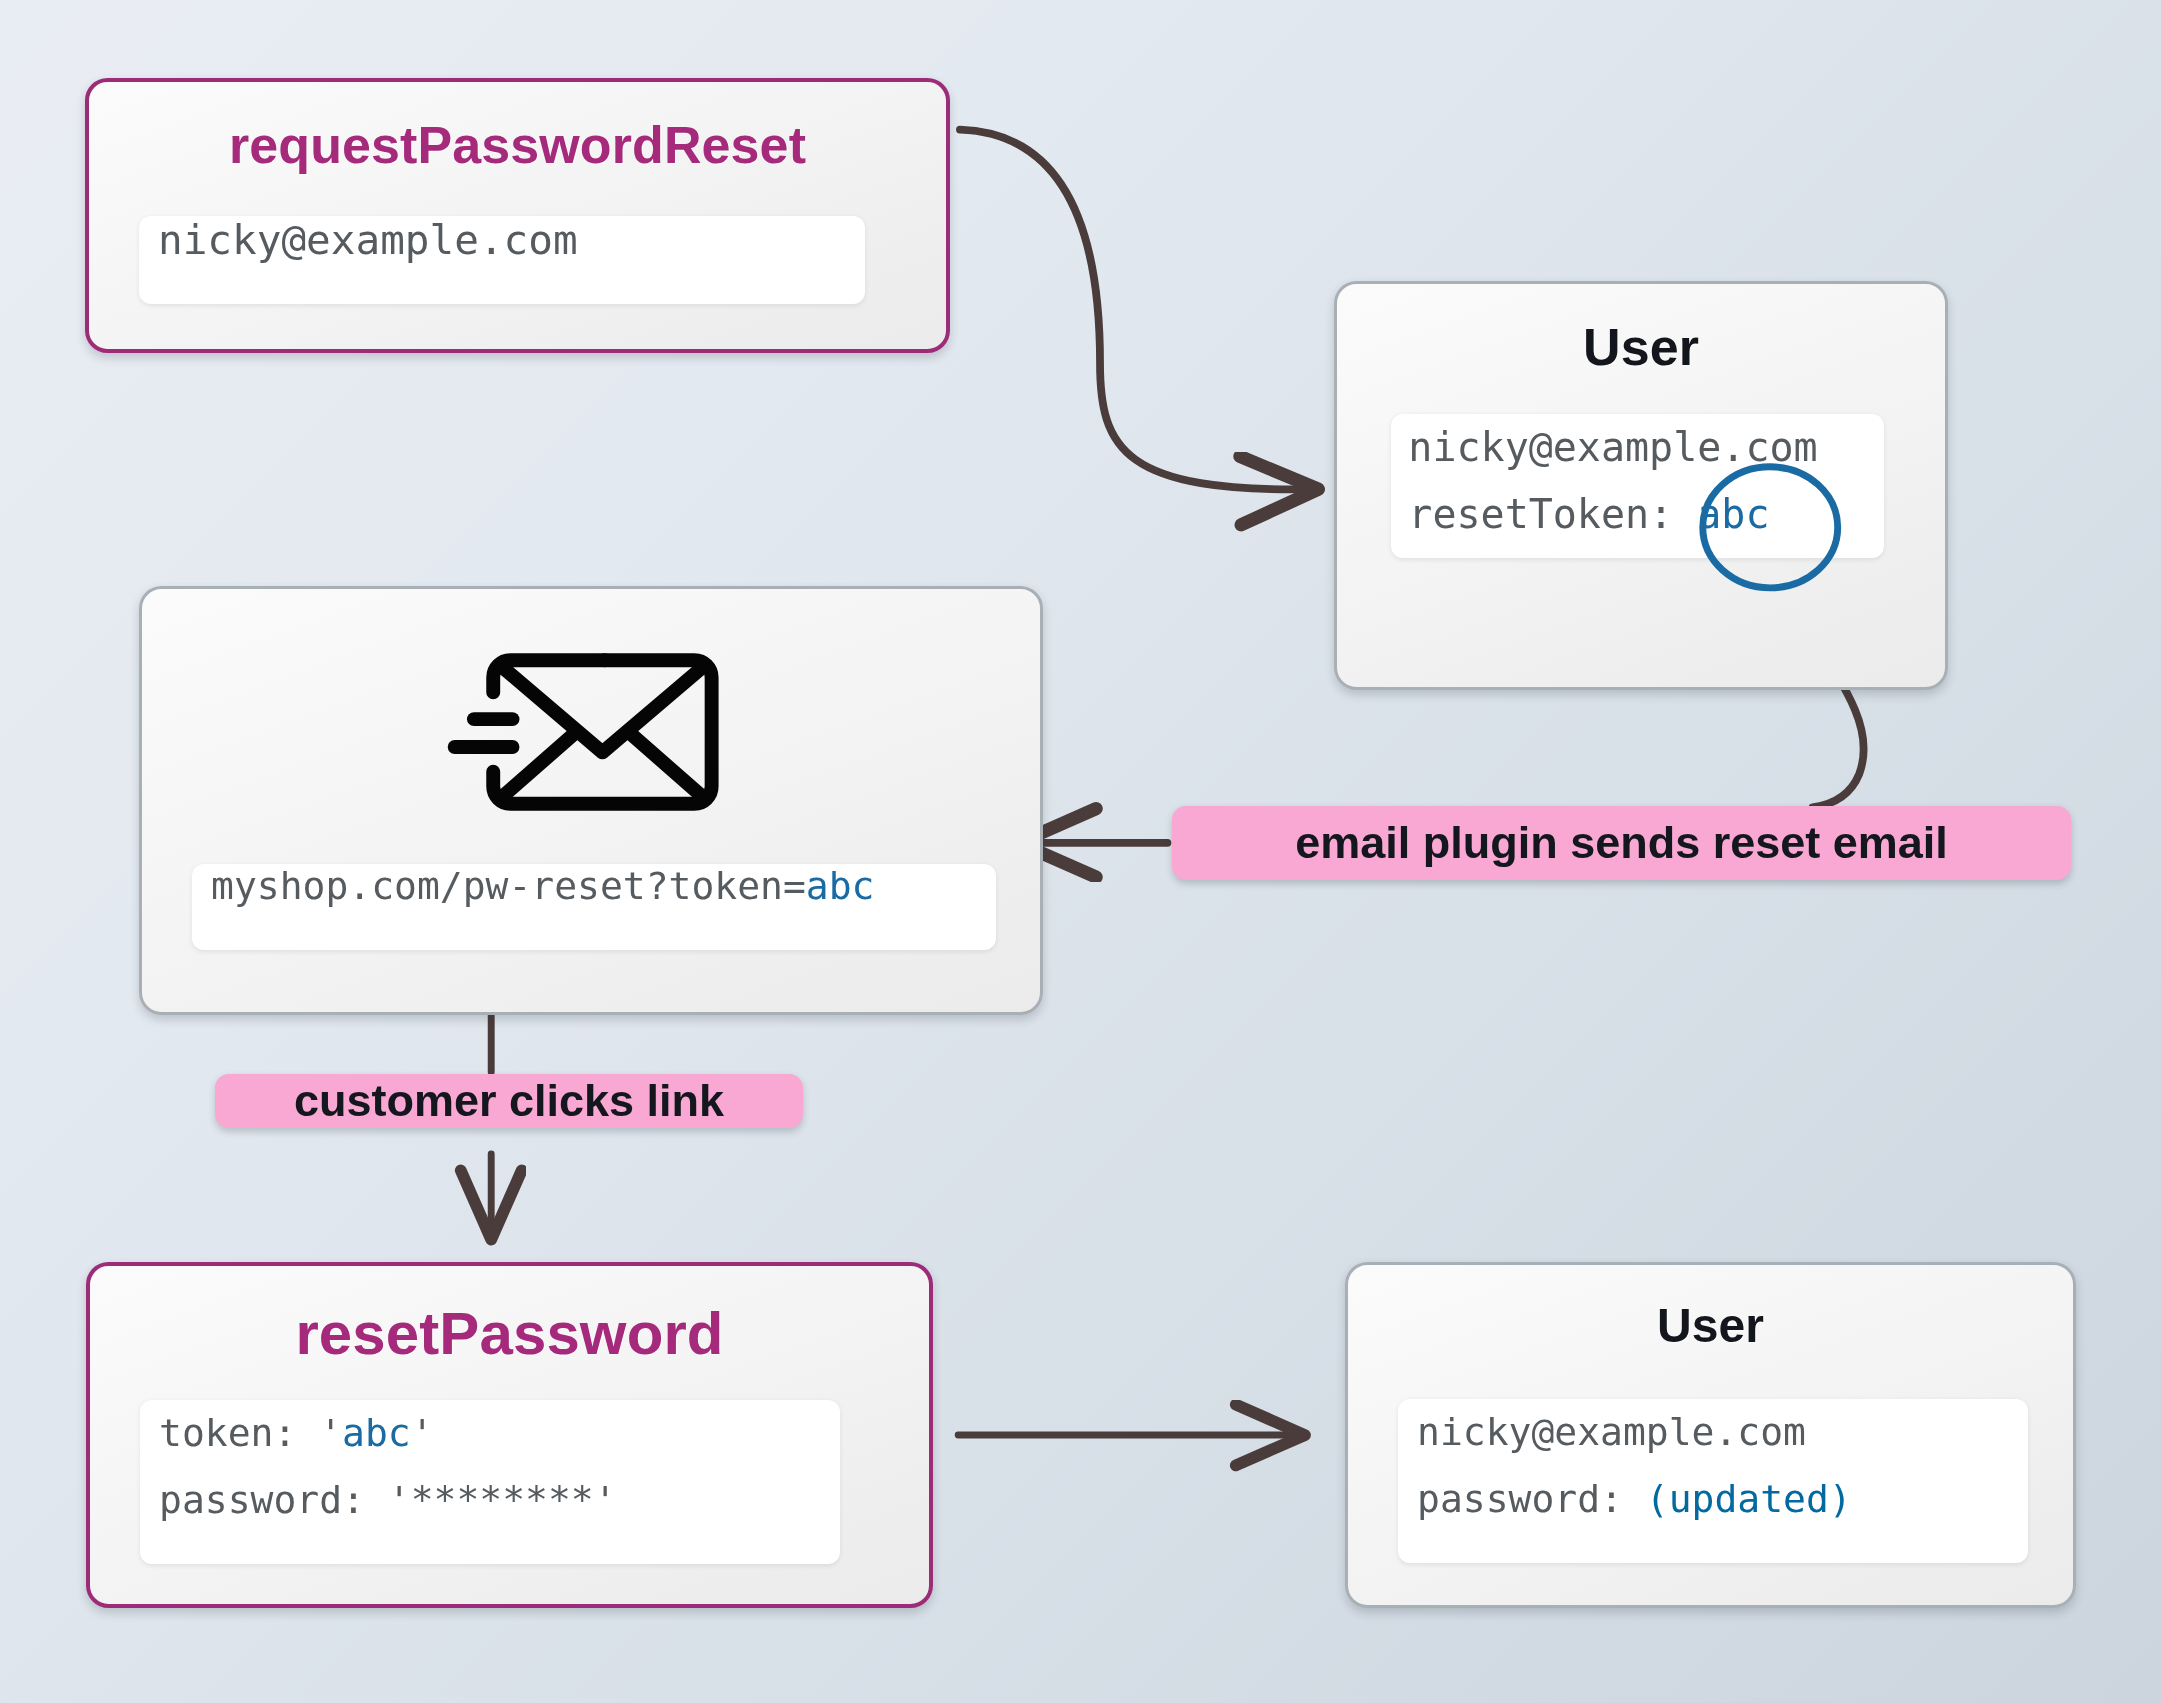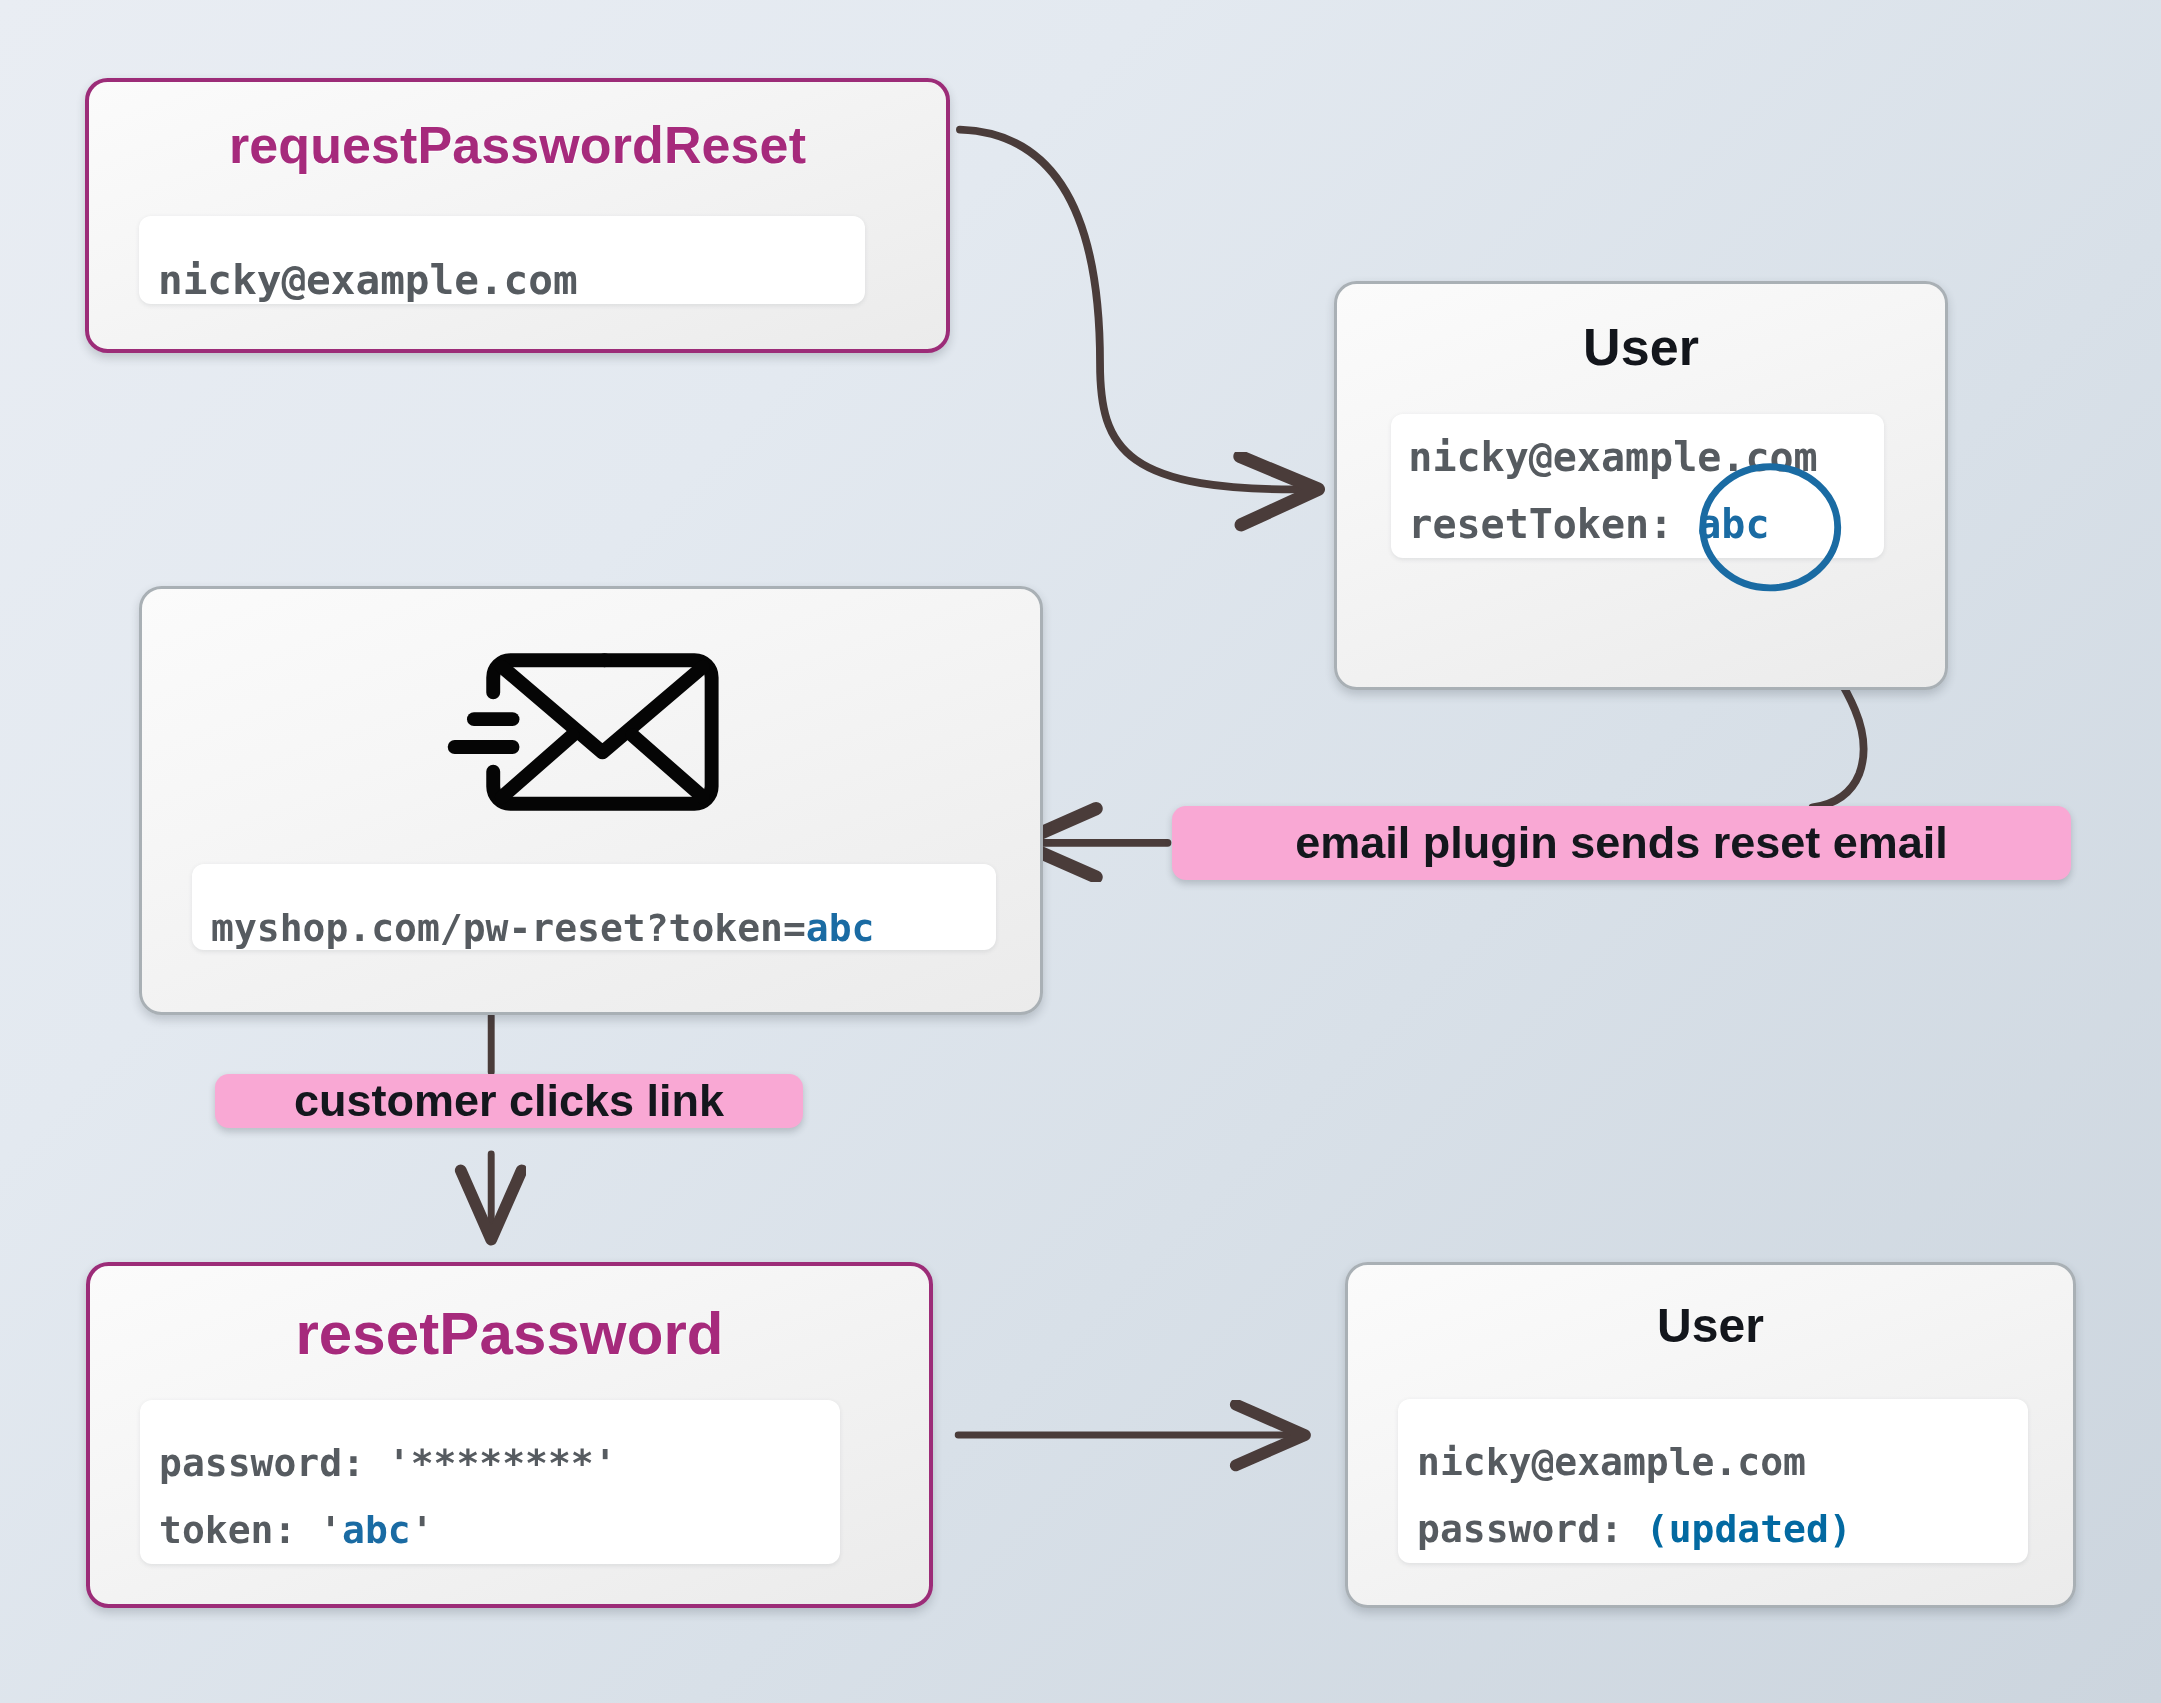--- a/index.html
+++ b/index.html
@@ -51,22 +51,21 @@
   .field {
     position: absolute;
     box-sizing: border-box;
     background: #ffffff;
     border-radius: 12px;
     box-shadow: 0 1.7px 4.3px rgba(60,70,80,.10);
     font-family: "DejaVu Sans Mono", "Liberation Mono", monospace;
     color: #565b60;
     display: flex;
     flex-direction: column;
-    justify-content: flex-end;
-    font-weight: bold;
+    justify-content: flex-start;
   }
   .field .line { white-space: pre; }
   .tok-blue  { color: #1a6ba3; }
   .tok-green { color: #0369a1; margin-top: 48px; }
 
   
   .edge-label {
     position: absolute;
     box-sizing: border-box;
     background: #f9a8d4;
@@ -165,22 +164,22 @@
     </div>
   </div>
 
   <div class="edge-label" style="left:1172px; top:806px; width:899px; height:74px; font-size:45px;">email plugin sends reset email</div>
 
   <div class="edge-label" style="left:215px; top:1074px; width:588px; height:54px; font-size:45px;">customer clicks link</div>
 
   <div class="node accent" style="left:86px; top:1262px; width:847px; height:346px;">
     <div class="node-title title-accent" style="top:33px; font-size:60px;">resetPassword</div>
     <div class="field" style="left:50px; top:134px; width:700px; height:164px; padding:0 19px; font-size:38px; line-height:67px;">
+      <div class="line"><span>token: </span><span>'</span><span class="tok-blue">abc</span><span>'</span></div>
       <div class="line"><span>password: </span><span>'********'</span></div>
-      <div class="line"><span>token: </span><span>'</span><span class="tok-blue">abc</span><span>'</span></div>
     </div>
   </div>
 
   <div class="node plain" style="left:1345px; top:1262px; width:731px; height:346px;">
     <div class="node-title title-plain" style="top:33px; font-size:48px;">User</div>
     <div class="field" style="left:50px; top:134px; width:630px; height:164px; padding:0 19px; font-size:38px; line-height:67px;">
       <div class="line">nicky@example.com</div>
       <div class="line"><span>password: </span><span class="tok-green">(updated)</span></div>
     </div>
   </div>

